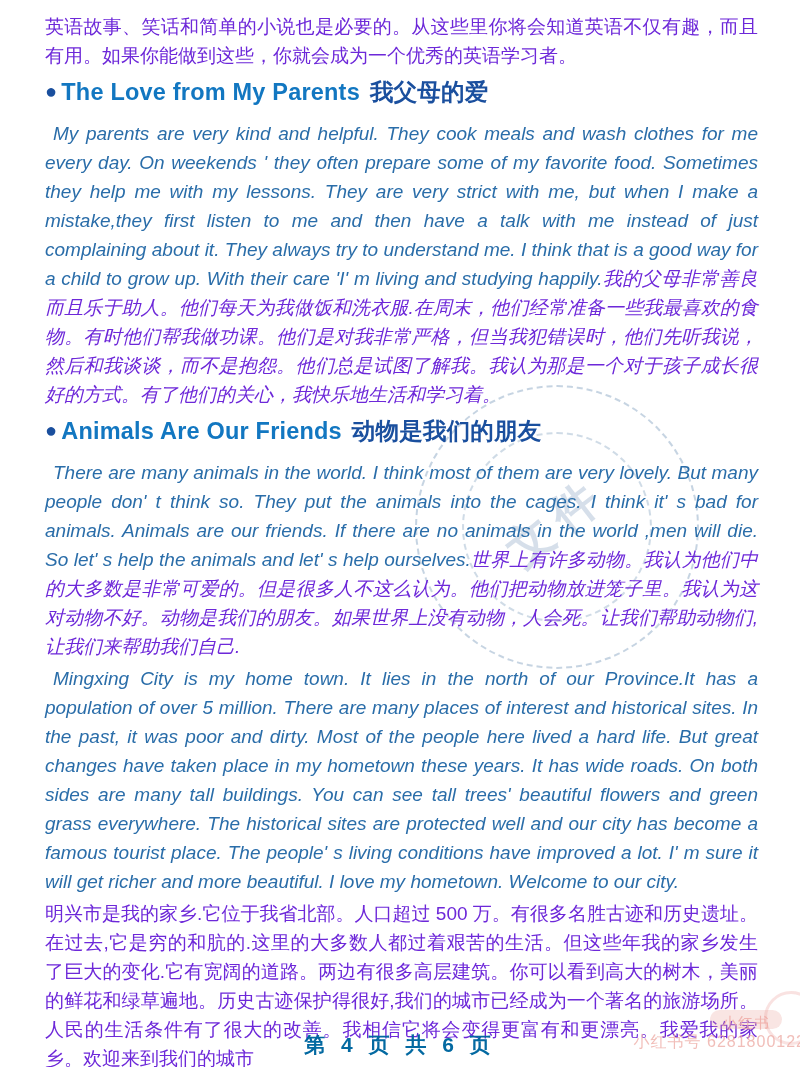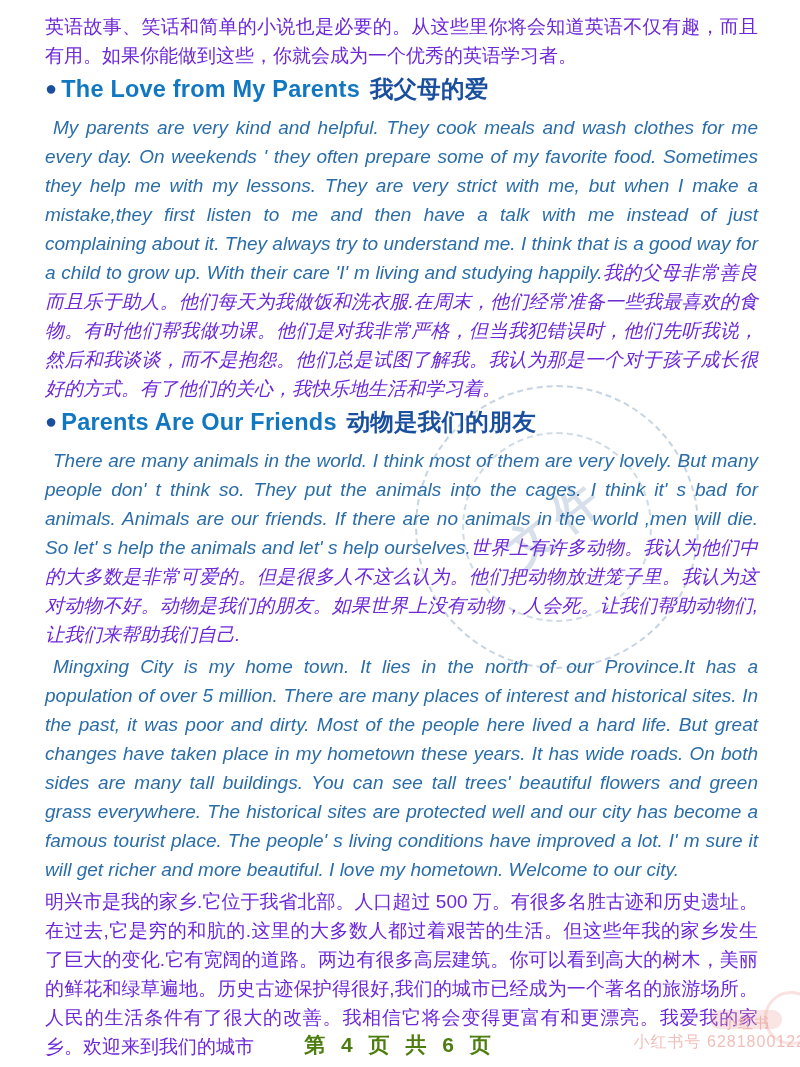--- a/index.html
+++ b/index.html
@@ -21,32 +21,32 @@
     text-align:justify;
     text-justify:inter-ideograph;
     word-break:break-word;
   }
   p.body.en-lead { text-indent:8px;font-style:italic; }
   .en-text { color:#2a6da9; }
   .zh-text { color:#6d28d9; }
   h2.heading {
     margin:2px 0 9px 0;
     font-size:23.5px;
-    line-height:30px;
+    line-height:36px;
     font-weight:bold;
     letter-spacing:0.2px;
   }
   .bullet { color:#1a4f9e; font-size:20px; vertical-align:2px; margin-right:4px; }
   .heading-en { color:#1277c1; margin-right:10px; }
   .heading-zh { color:#1a4f9e; }
   .page-footer {
     position:absolute;
     left:0; right:0; bottom:8px;
     text-align:center;
-    color:#4d7c0f;
+    color:#0369a1;
     font-weight:bold;
     font-size:21px;
     letter-spacing:5px;
   }
   
   .stamp {
     position:absolute;
     left:415px; top:385px;
     width:280px; height:280px;
     border:2px dashed rgba(130,160,190,0.45);
@@ -117,21 +117,21 @@
     </p>
 
     <h2 class="heading">
       <span class="bullet">●</span><span class="heading-en">The Love from My Parents</span><span class="heading-zh">我父母的爱</span>
     </h2>
     <p class="body en-lead">
       <span class="en-text">My parents are very kind and helpful. They cook meals and wash clothes for me every day. On weekends ' they often prepare some of my favorite food. Sometimes they help me with my lessons. They are very strict with me, but when I make a mistake,they first listen to me and then have a talk with me instead of just complaining about it. They always try to understand me. I think that is a good way for a child to grow up. With their care 'I' m living and studying happily.</span><span class="zh-text">我的父母非常善良而且乐于助人。他们每天为我做饭和洗衣服.在周末，他们经常准备一些我最喜欢的食物。有时他们帮我做功课。他们是对我非常严格，但当我犯错误时，他们先听我说，然后和我谈谈，而不是抱怨。他们总是试图了解我。我认为那是一个对于孩子成长很好的方式。有了他们的关心，我快乐地生活和学习着。</span>
     </p>
 
     <h2 class="heading">
-      <span class="bullet">●</span><span class="heading-en">Parents Are Our Friends</span><span class="heading-zh">动物是我们的朋友</span>
+      <span class="bullet">●</span><span class="heading-en">Animals Are Our Friends</span><span class="heading-zh">动物是我们的朋友</span>
     </h2>
     <p class="body en-lead">
       <span class="en-text">There are many animals in the world. I think most of them are very lovely. But many people don' t think so. They put the animals into the cages. I think it' s bad for animals. Animals are our friends. If there are no animals in the world ,men will die. So let' s help the animals and let' s help ourselves.</span><span class="zh-text">世界上有许多动物。我认为他们中的大多数是非常可爱的。但是很多人不这么认为。他们把动物放进笼子里。我认为这对动物不好。动物是我们的朋友。如果世界上没有动物，人会死。让我们帮助动物们,让我们来帮助我们自己.</span>
     </p>
 
     <p class="body en-lead">
       <span class="en-text">Mingxing City is my home town. It lies in the north of our Province.It has a population of over 5 million. There are many places of interest and historical sites. In the past, it was poor and dirty. Most of the people here lived a hard life. But great changes have taken place in my hometown these years. It has wide roads. On both sides are many tall buildings. You can see tall trees'  beautiful flowers and green grass everywhere. The historical sites are protected well and our city has become a famous tourist place. The people' s living conditions have improved a lot. I' m sure it will get richer and more beautiful. I love my hometown. Welcome to our city.</span>
     </p>
     <p class="body">
       <span class="zh-text">明兴市是我的家乡.它位于我省北部。人口超过 500 万。有很多名胜古迹和历史遗址。在过去,它是穷的和肮的.这里的大多数人都过着艰苦的生活。但这些年我的家乡发生了巨大的变化.它有宽阔的道路。两边有很多高层建筑。你可以看到高大的树木，美丽的鲜花和绿草遍地。历史古迹保护得很好,我们的城市已经成为一个著名的旅游场所。人民的生活条件有了很大的改善。我相信它将会变得更富有和更漂亮。我爱我的家乡。欢迎来到我们的城市</span>

